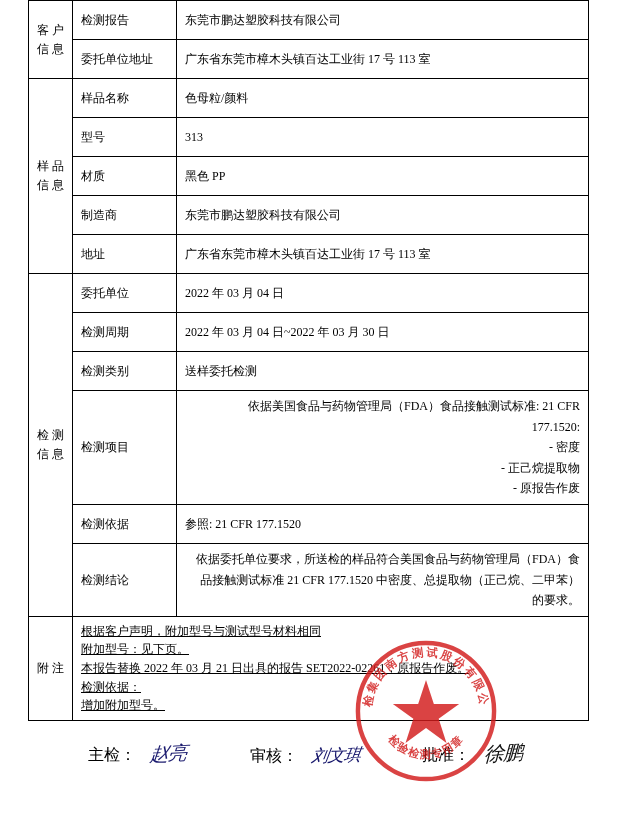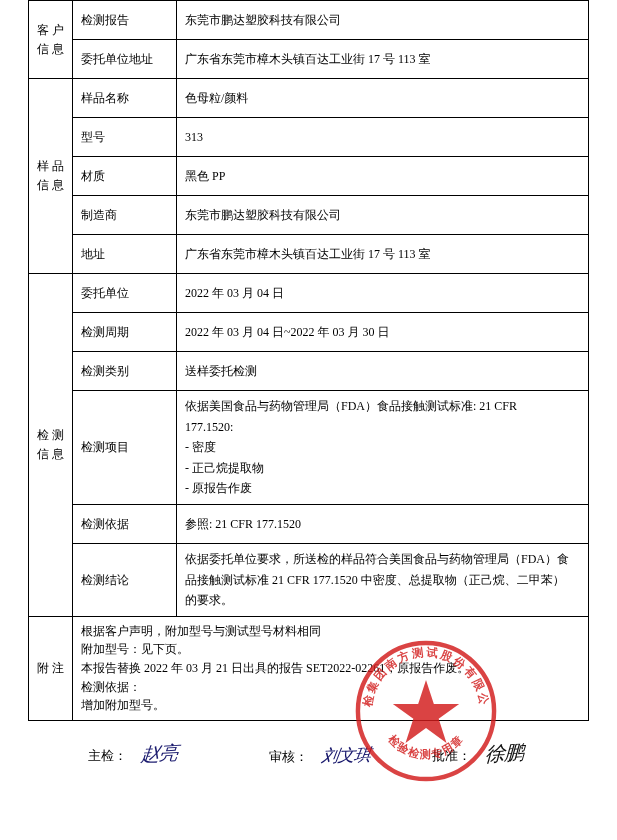--- a/index.html
+++ b/index.html
@@ -84,49 +84,49 @@
   td.lbl-field {
     width: 96px;
     padding-left: 10px;
     font-size: 12px;
   }
   td.val {
     padding-left: 10px;
   }
   .r1 { height: 28px; }
 
-  .item-lines div { padding: 1px 0; }
+  .item-lines div { padding: 1px 0; text-align: right; }
   .indent { padding-left: 6px; }
 
   
   td.remarks {
     padding: 7px 10px 8px 10px;
     line-height: 1.75;
   }
-  td.remarks div { white-space: nowrap; }
+  td.remarks div { white-space: nowrap; text-decoration: underline; }
 
   
   .sig-wrap {
     position: relative;
     width: 561px;
     margin: 0 auto;
   }
   .sig-row {
     display: flex;
     align-items: flex-end;
     height: 46px;
     position: relative;
   }
   .sig-cell {
     display: flex;
     align-items: baseline;
     position: relative;
   }
   .sig-label {
-    font-size: 13px;
+    font-size: 16px;
     white-space: nowrap;
   }
   .sig-value {
     font-size: 12.5px;
     white-space: nowrap;
     margin-left: 14px;
   }
   .hand {
     font-family: "Liberation Serif", serif;
     font-style: italic;
@@ -273,21 +273,21 @@
           </text>
         </g>
       </svg>
     </div>
 
     <div class="sig-row">
       <div class="sig-cell" style="margin-left:60px;">
         <span class="sig-label">主检：</span>
         <span class="sig-value hand">赵亮</span>
       </div>
-      <div class="sig-cell" style="margin-left:92px;">
+      <div class="sig-cell" style="margin-left:64px;">
         <span class="sig-label">审核：</span>
         <span class="sig-value hand ink2">刘文琪</span>
       </div>
       <div class="sig-cell" style="margin-left:62px;justify-content:center;">
         <span class="sig-label">批准：</span>
         <span class="sig-value hand ink3">徐鹏</span>
       </div>
     </div>
 
     <div class="sig-row" style="height:34px;">

